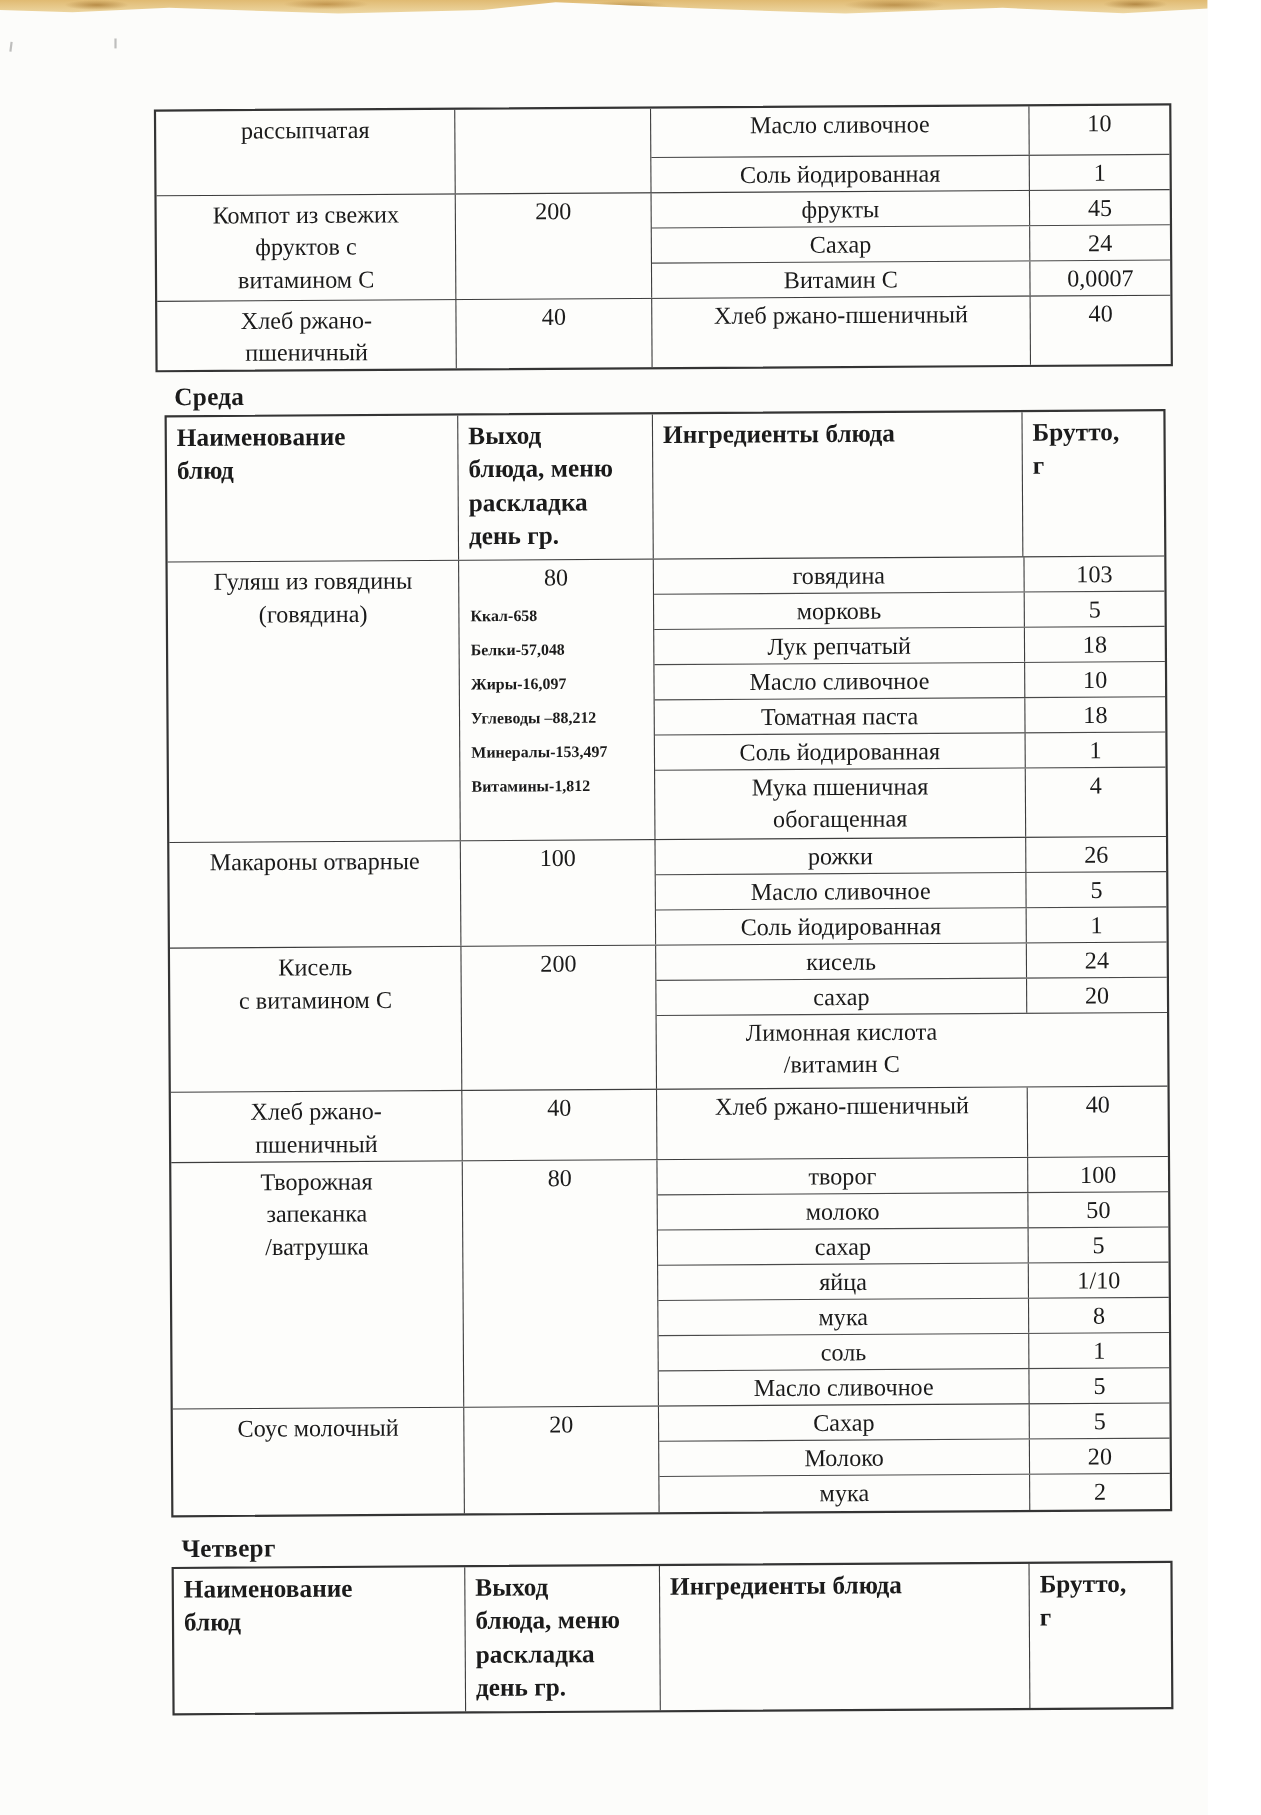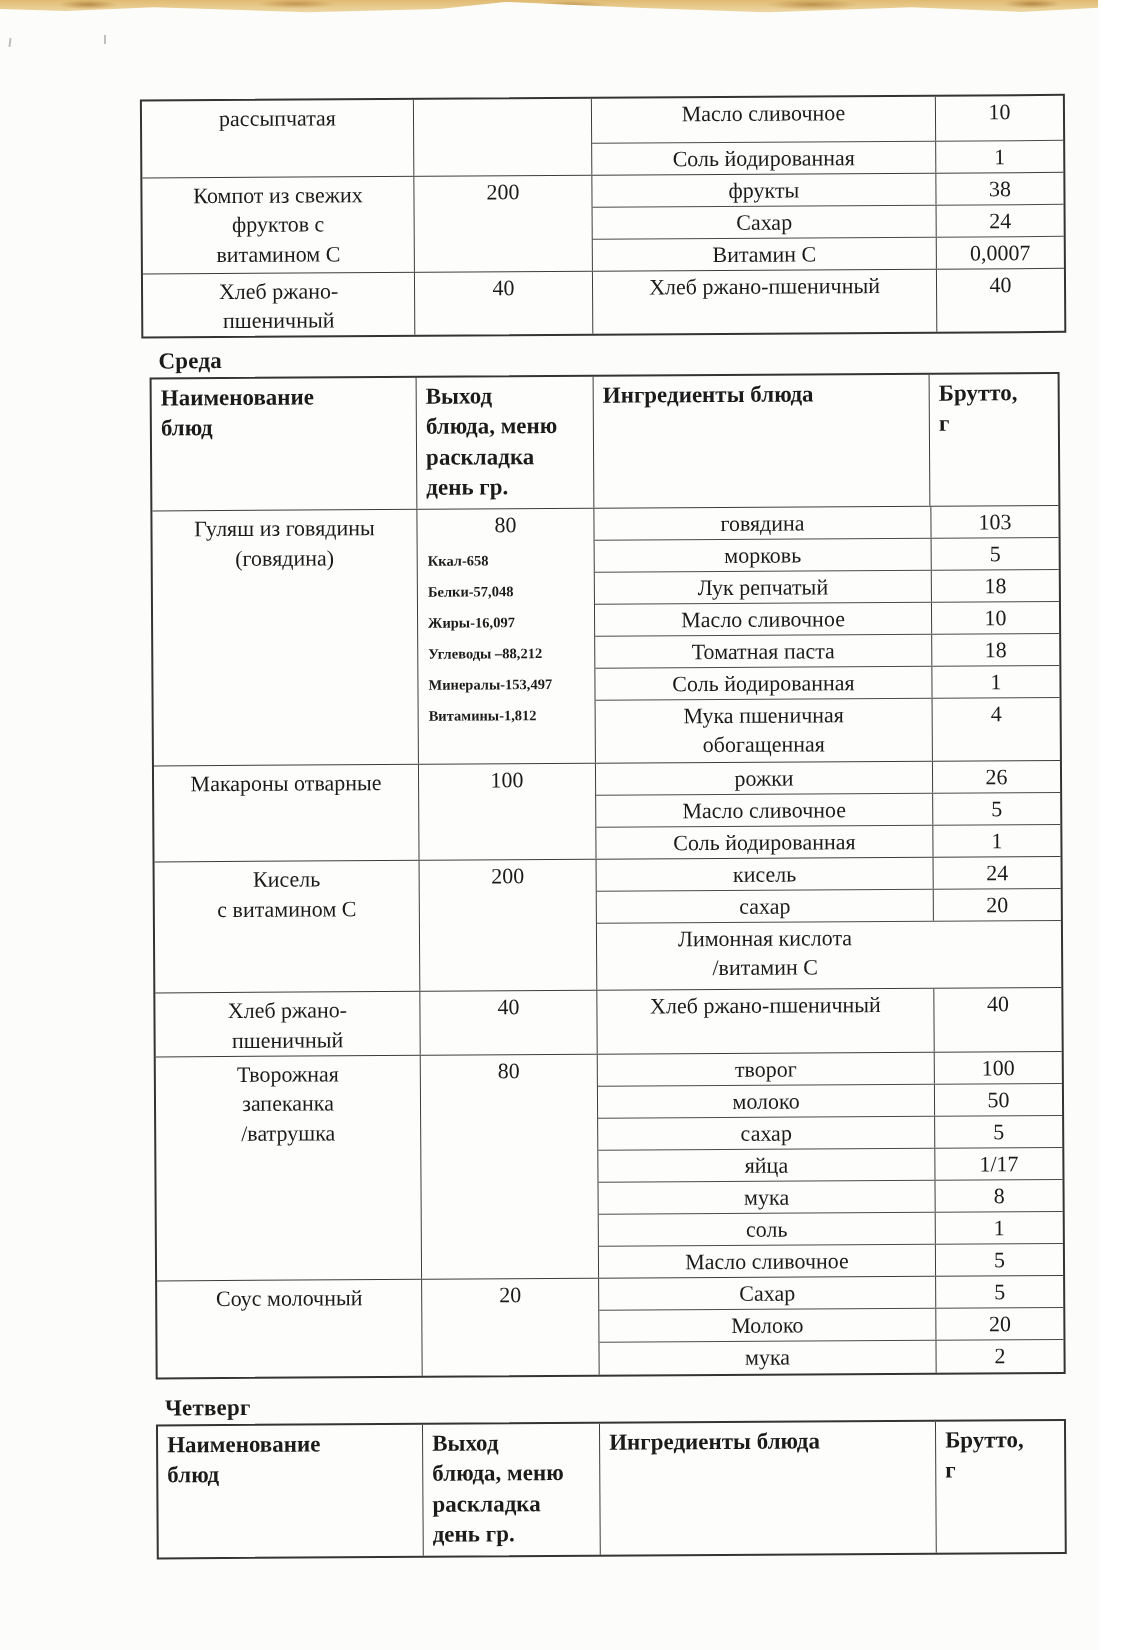--- a/index.html
+++ b/index.html
@@ -106,21 +106,21 @@
       <div class="dish-row">
         <div class="c1">Компот из свежих
 фруктов с
 витамином С</div>
         <div class="c2">
             <div class="out">200</div>
           </div>
         <div class="c34">
           <div class="ing-row">
             <div class="iname">фрукты</div>
-            <div class="ival">38</div>
+            <div class="ival">45</div>
           </div>
           <div class="ing-row">
             <div class="iname">Сахар</div>
             <div class="ival">24</div>
           </div>
           <div class="ing-row">
             <div class="iname">Витамин С</div>
             <div class="ival">0,0007</div>
           </div>
         </div>
@@ -272,21 +272,21 @@
           <div class="ing-row">
             <div class="iname">молоко</div>
             <div class="ival">50</div>
           </div>
           <div class="ing-row">
             <div class="iname">сахар</div>
             <div class="ival">5</div>
           </div>
           <div class="ing-row">
             <div class="iname">яйца</div>
-            <div class="ival">1/17</div>
+            <div class="ival">1/10</div>
           </div>
           <div class="ing-row">
             <div class="iname">мука</div>
             <div class="ival">8</div>
           </div>
           <div class="ing-row">
             <div class="iname">соль</div>
             <div class="ival">1</div>
           </div>
           <div class="ing-row">

